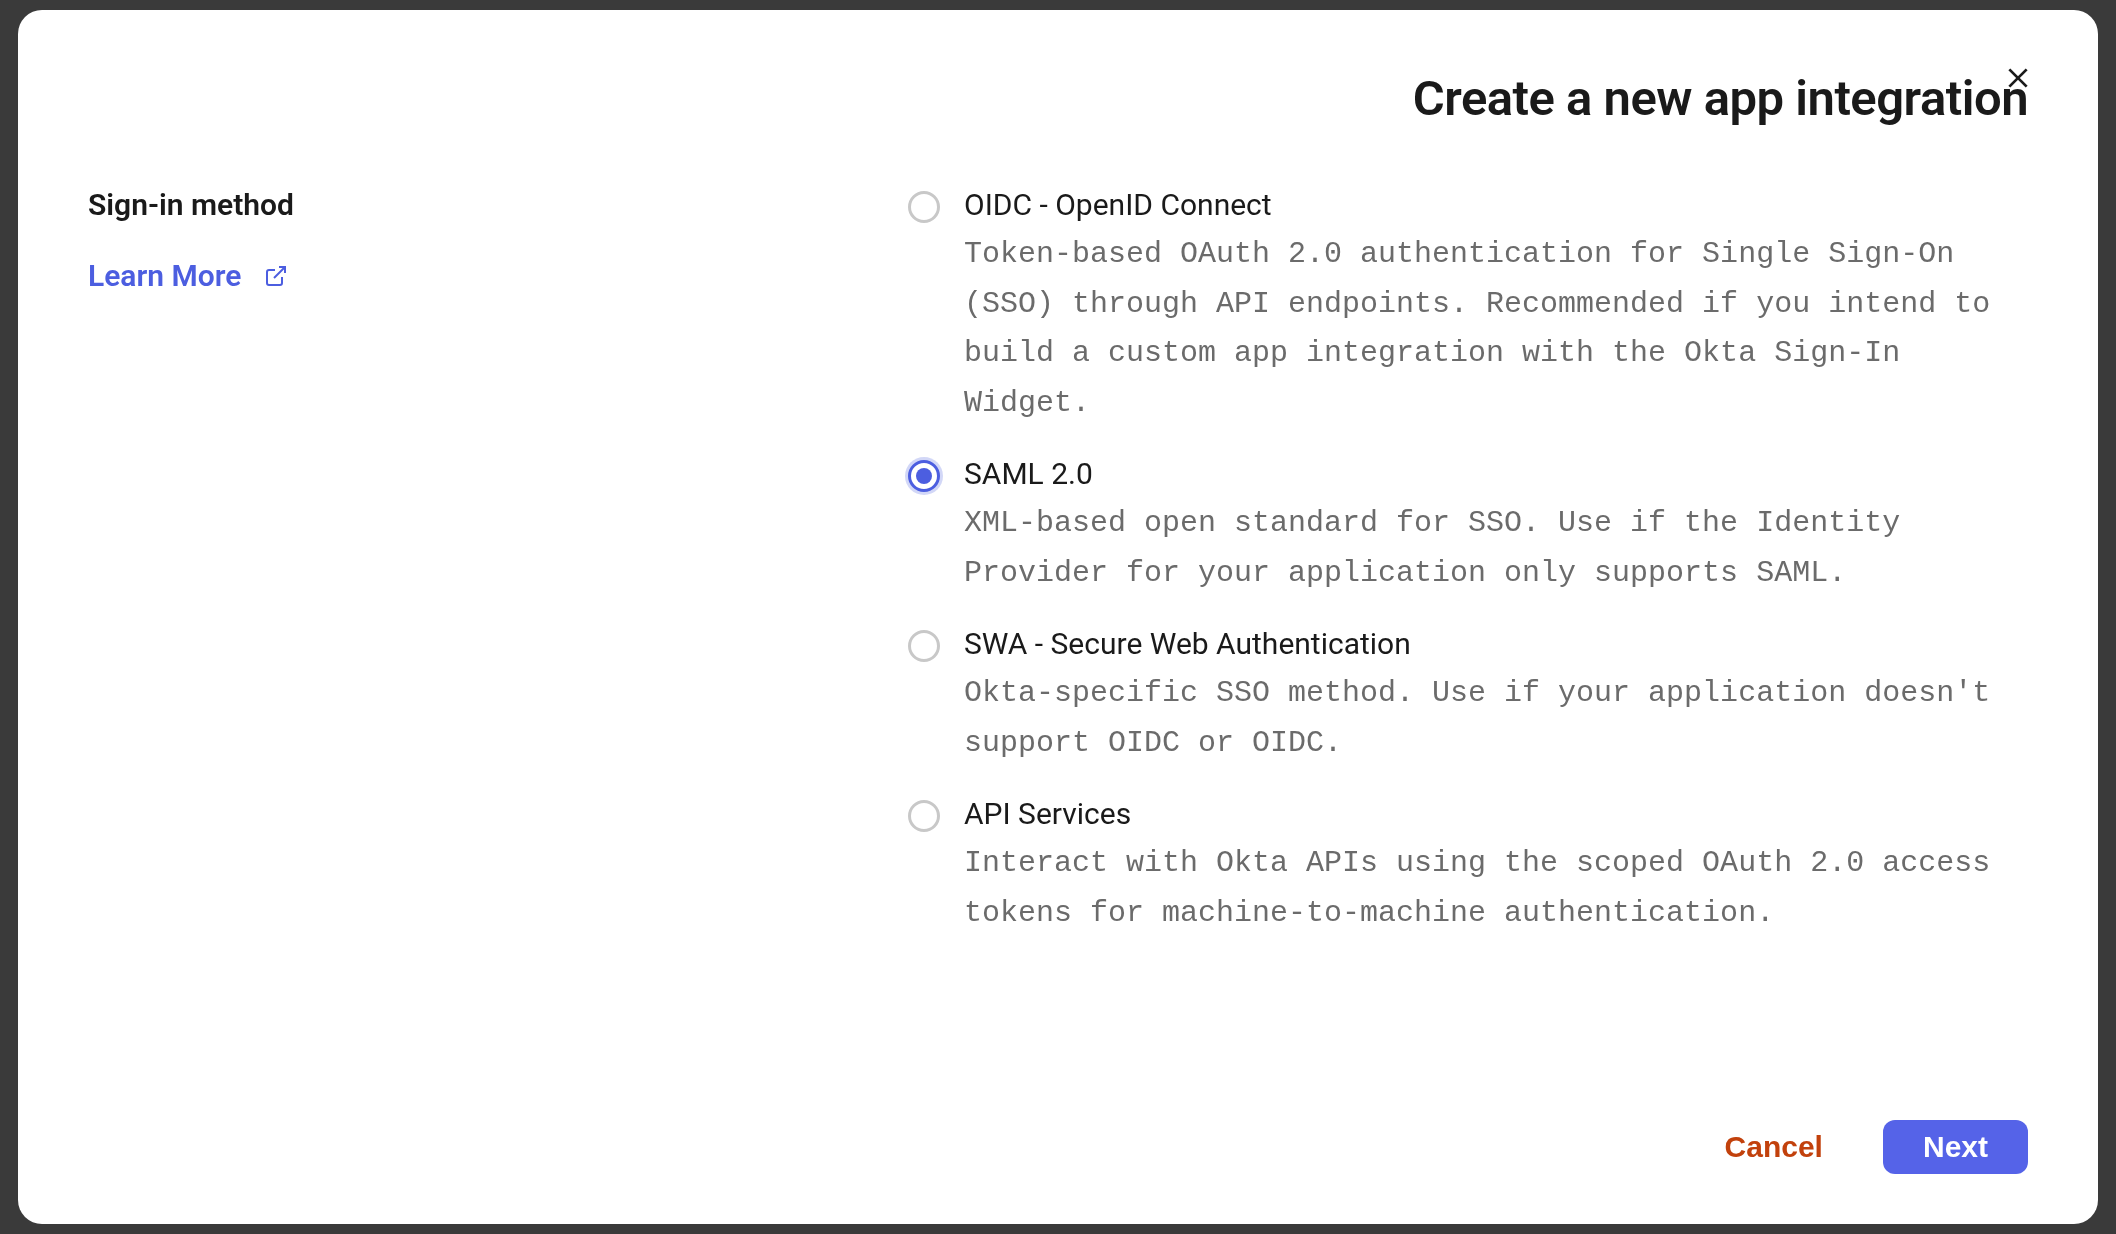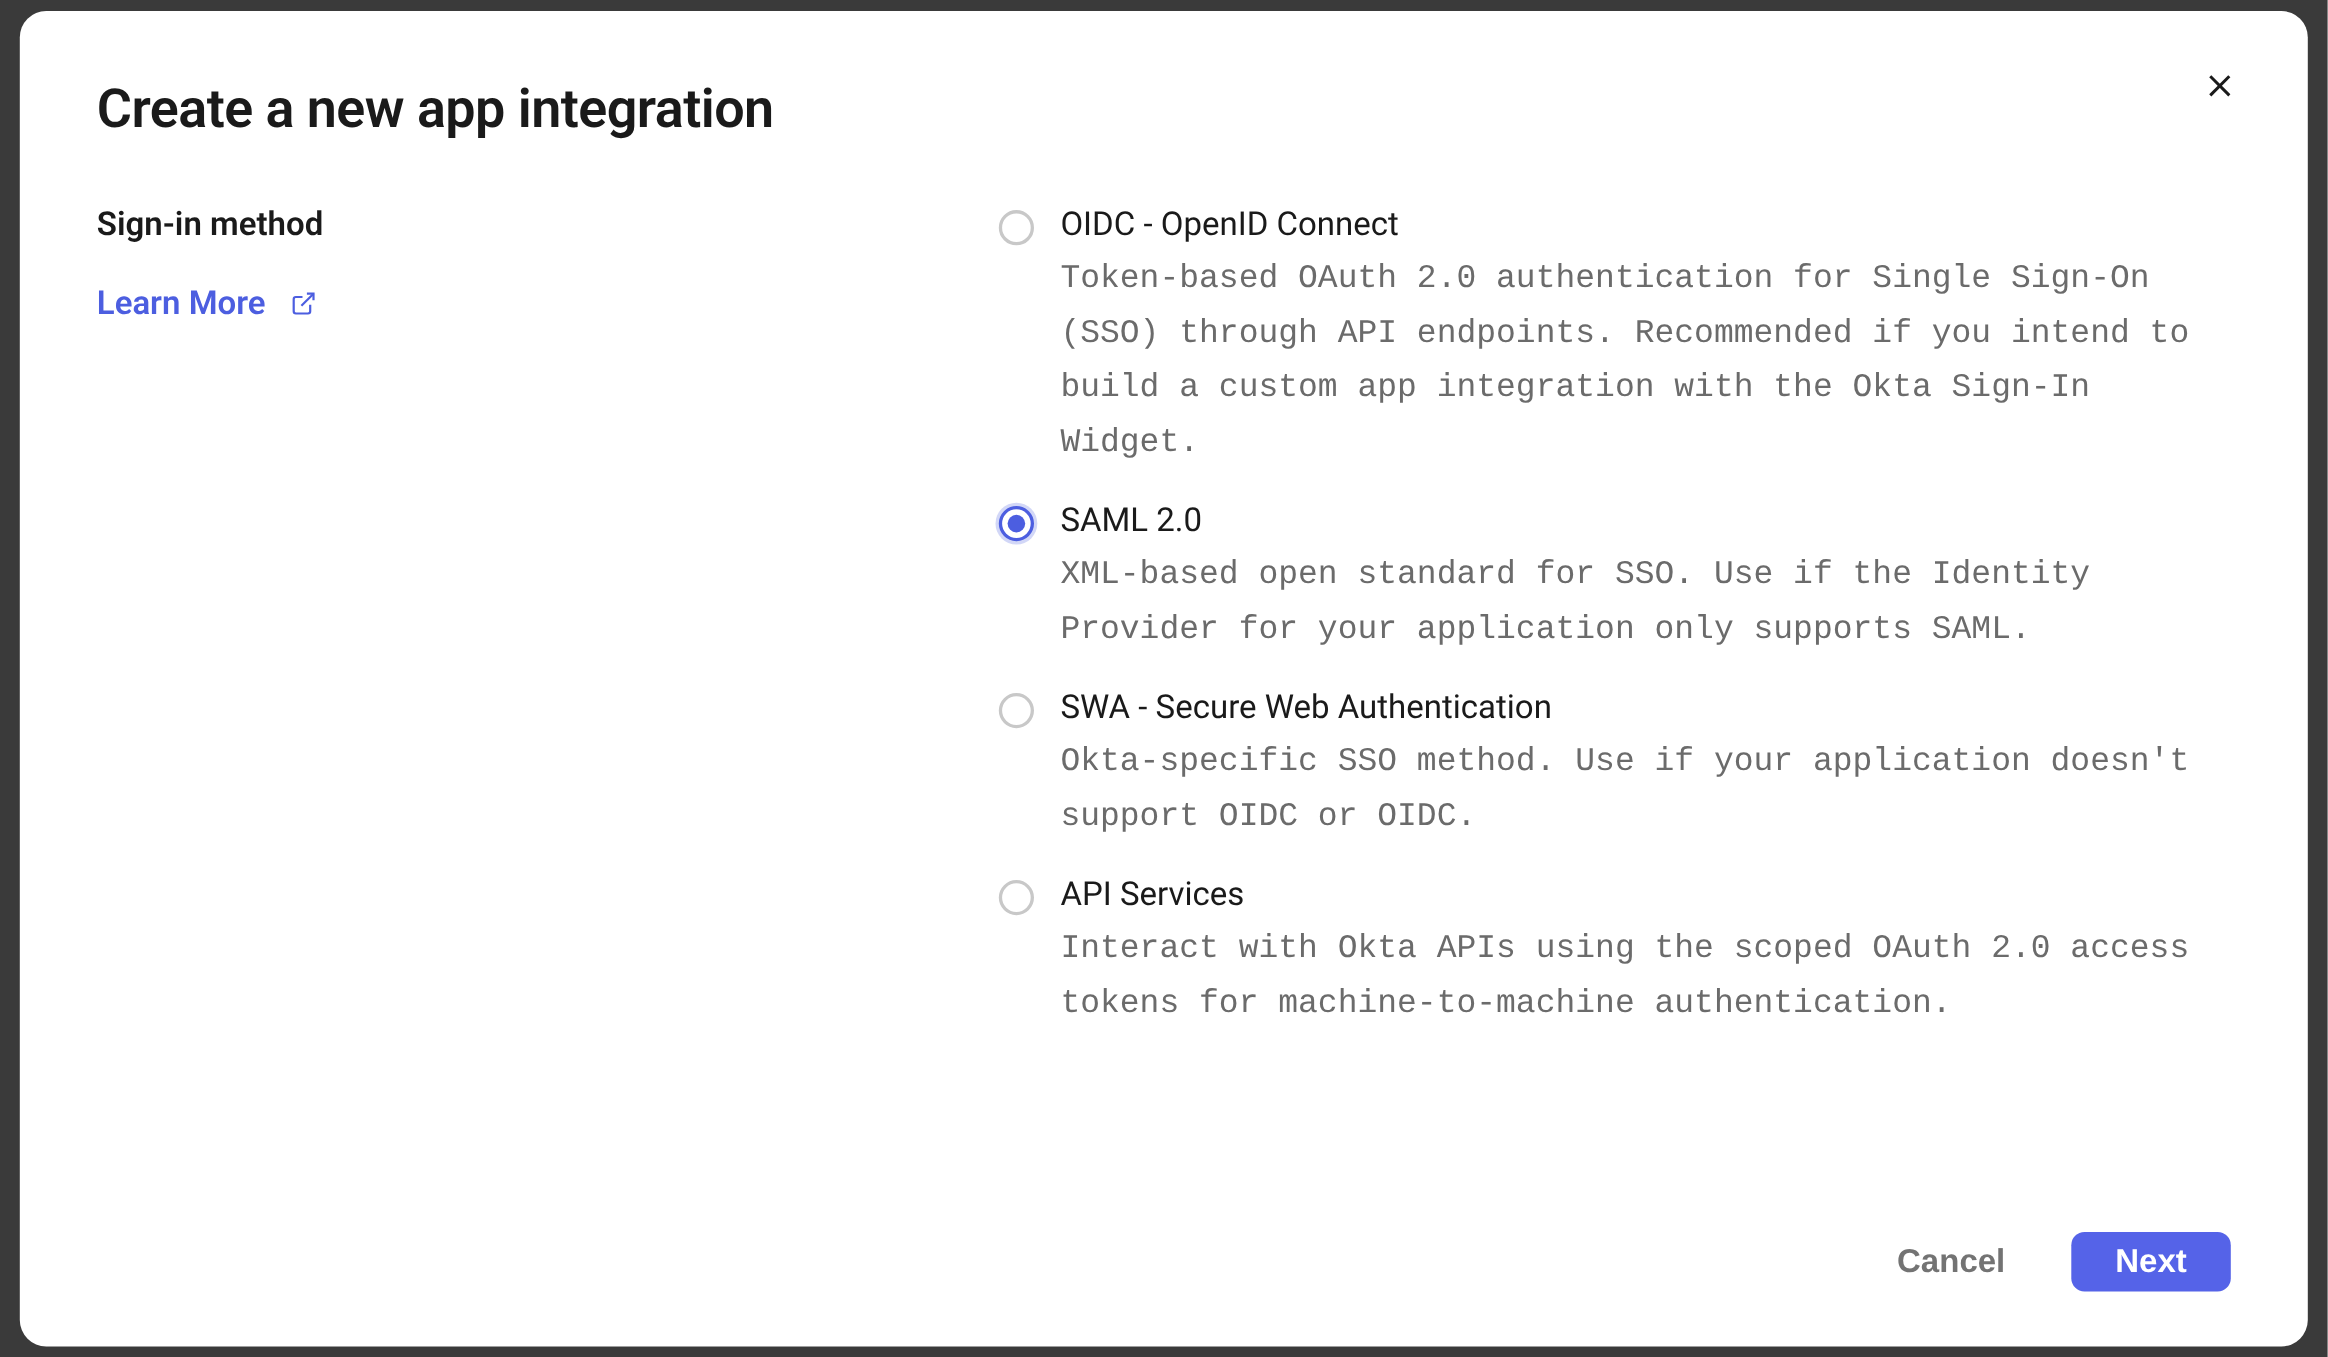--- a/index.html
+++ b/index.html
@@ -45,20 +45,21 @@
       height: 26px;
       stroke: #1a1a1a;
       stroke-width: 2.5;
     }
     .modal-title {
       font-size: 49px;
       font-weight: 600;
       color: #1a1a1a;
       margin-bottom: 60px;
       letter-spacing: -0.5px;
+      text-align: right;
     }
     .content-row {
       display: flex;
       gap: 20px;
       flex: 1;
     }
     .left-col {
       width: 800px;
       flex-shrink: 0;
     }
@@ -143,21 +144,21 @@
     .footer {
       display: flex;
       justify-content: flex-end;
       align-items: center;
       gap: 40px;
       margin-top: 40px;
     }
     .btn-cancel {
       background: none;
       border: none;
-      color: #737373;
+      color: #c2410c;
       font-size: 30px;
       font-weight: 600;
       cursor: pointer;
       padding: 10px 20px;
     }
     .btn-next {
       background: #5563e8;
       border: none;
       color: #ffffff;
       font-size: 30px;

